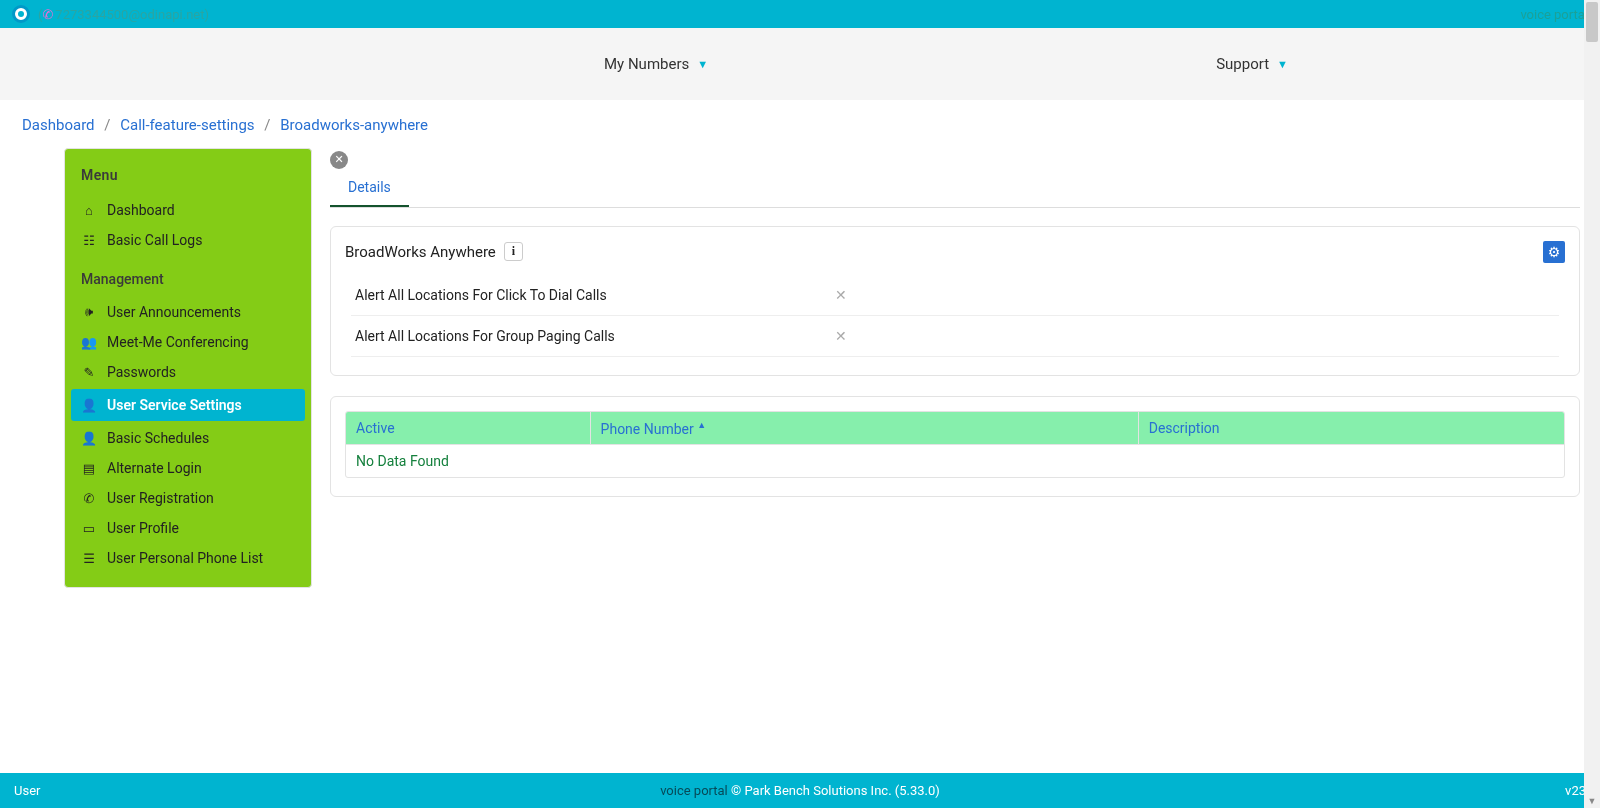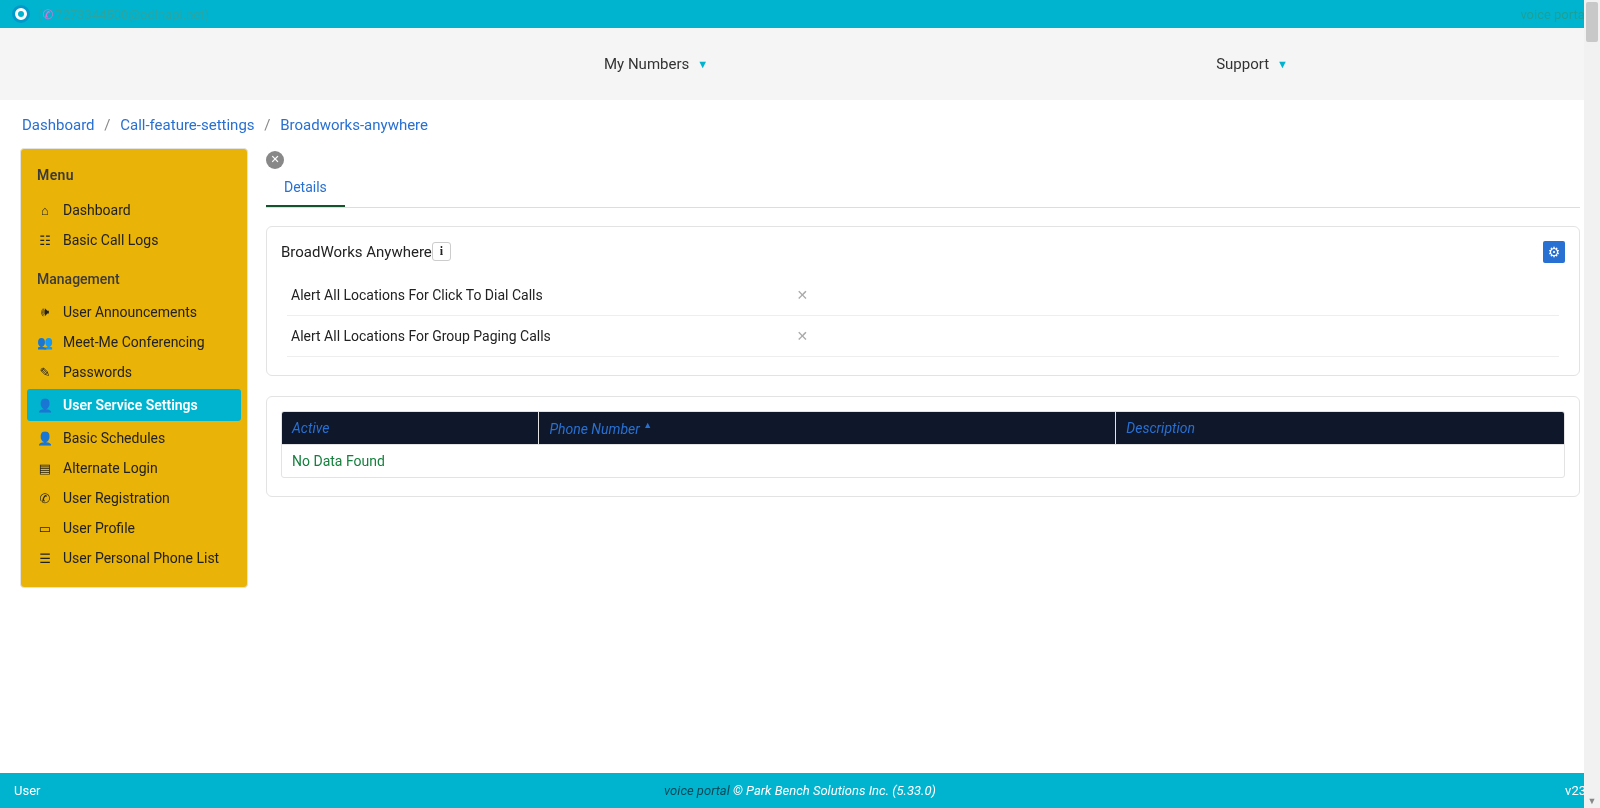--- a/index.html
+++ b/index.html
@@ -95,26 +95,27 @@
   margin: 0 6px;
   color: #888;
 }
 .main-area {
   display: flex;
   padding: 0 20px 20px 20px;
   gap: 18px;
   flex: 1;
 }
 .sidebar {
-  width: 228px;
+  width: 248px;
   border: 1px solid #e3e3e3;
   border-radius: 4px;
   padding: 14px 0;
-  background: #eab308;
+  background: #84cc16;
   align-self: flex-start;
+  margin-left: 44px;
 }
 .sidebar-title {
   font-size: 14px;
   font-weight: 600;
   color: #3a3a3a;
   padding: 4px 16px 12px 16px;
   letter-spacing: 0.4px;
 }
 .sidebar-item {
   display: flex;
@@ -182,20 +183,21 @@
   display: flex;
   align-items: center;
   justify-content: space-between;
   padding: 0 0 12px 0;
 }
 .panel-title {
   font-size: 15px;
   color: #222;
   display: flex;
   align-items: center;
+  gap: 8px;
 }
 .info-badge {
   border: 1px solid #ccc;
   border-radius: 3px;
   padding: 1px 7px;
   font-size: 12px;
   font-weight: 700;
   font-family: serif;
   cursor: pointer;
 }
@@ -230,23 +232,22 @@
   width: 60%;
   text-align: left;
 }
 .table {
   border: 1px solid #e3e3e3;
   border-radius: 3px;
   overflow: hidden;
 }
 .table-header {
   display: flex;
-  background: #0f172a;
+  background: #86efac;
   border-bottom: 1px solid #e3e3e3;
-  font-style: italic;
 }
 .th {
   padding: 8px 10px;
   font-size: 14px;
   color: #2870d2;
   cursor: pointer;
 }
 .th.active { width: 20%; }
 .th.phone { width: 45%; border-left: 1px solid #e3e3e3; }
 .th.desc { width: 35%; border-left: 1px solid #e3e3e3; }
@@ -263,21 +264,20 @@
   font-size: 13px;
   display: flex;
   align-items: center;
   justify-content: space-between;
   margin-top: auto;
 }
 .footer-center {
   position: absolute;
   left: 50%;
   transform: translateX(-50%);
-  font-style: italic;
 }
 .footer-center .portal {
   color: #064a58;
 }
 .scrolltrack {
   position: fixed;
   right: 0;
   top: 0;
   bottom: 0;
   width: 16px;

